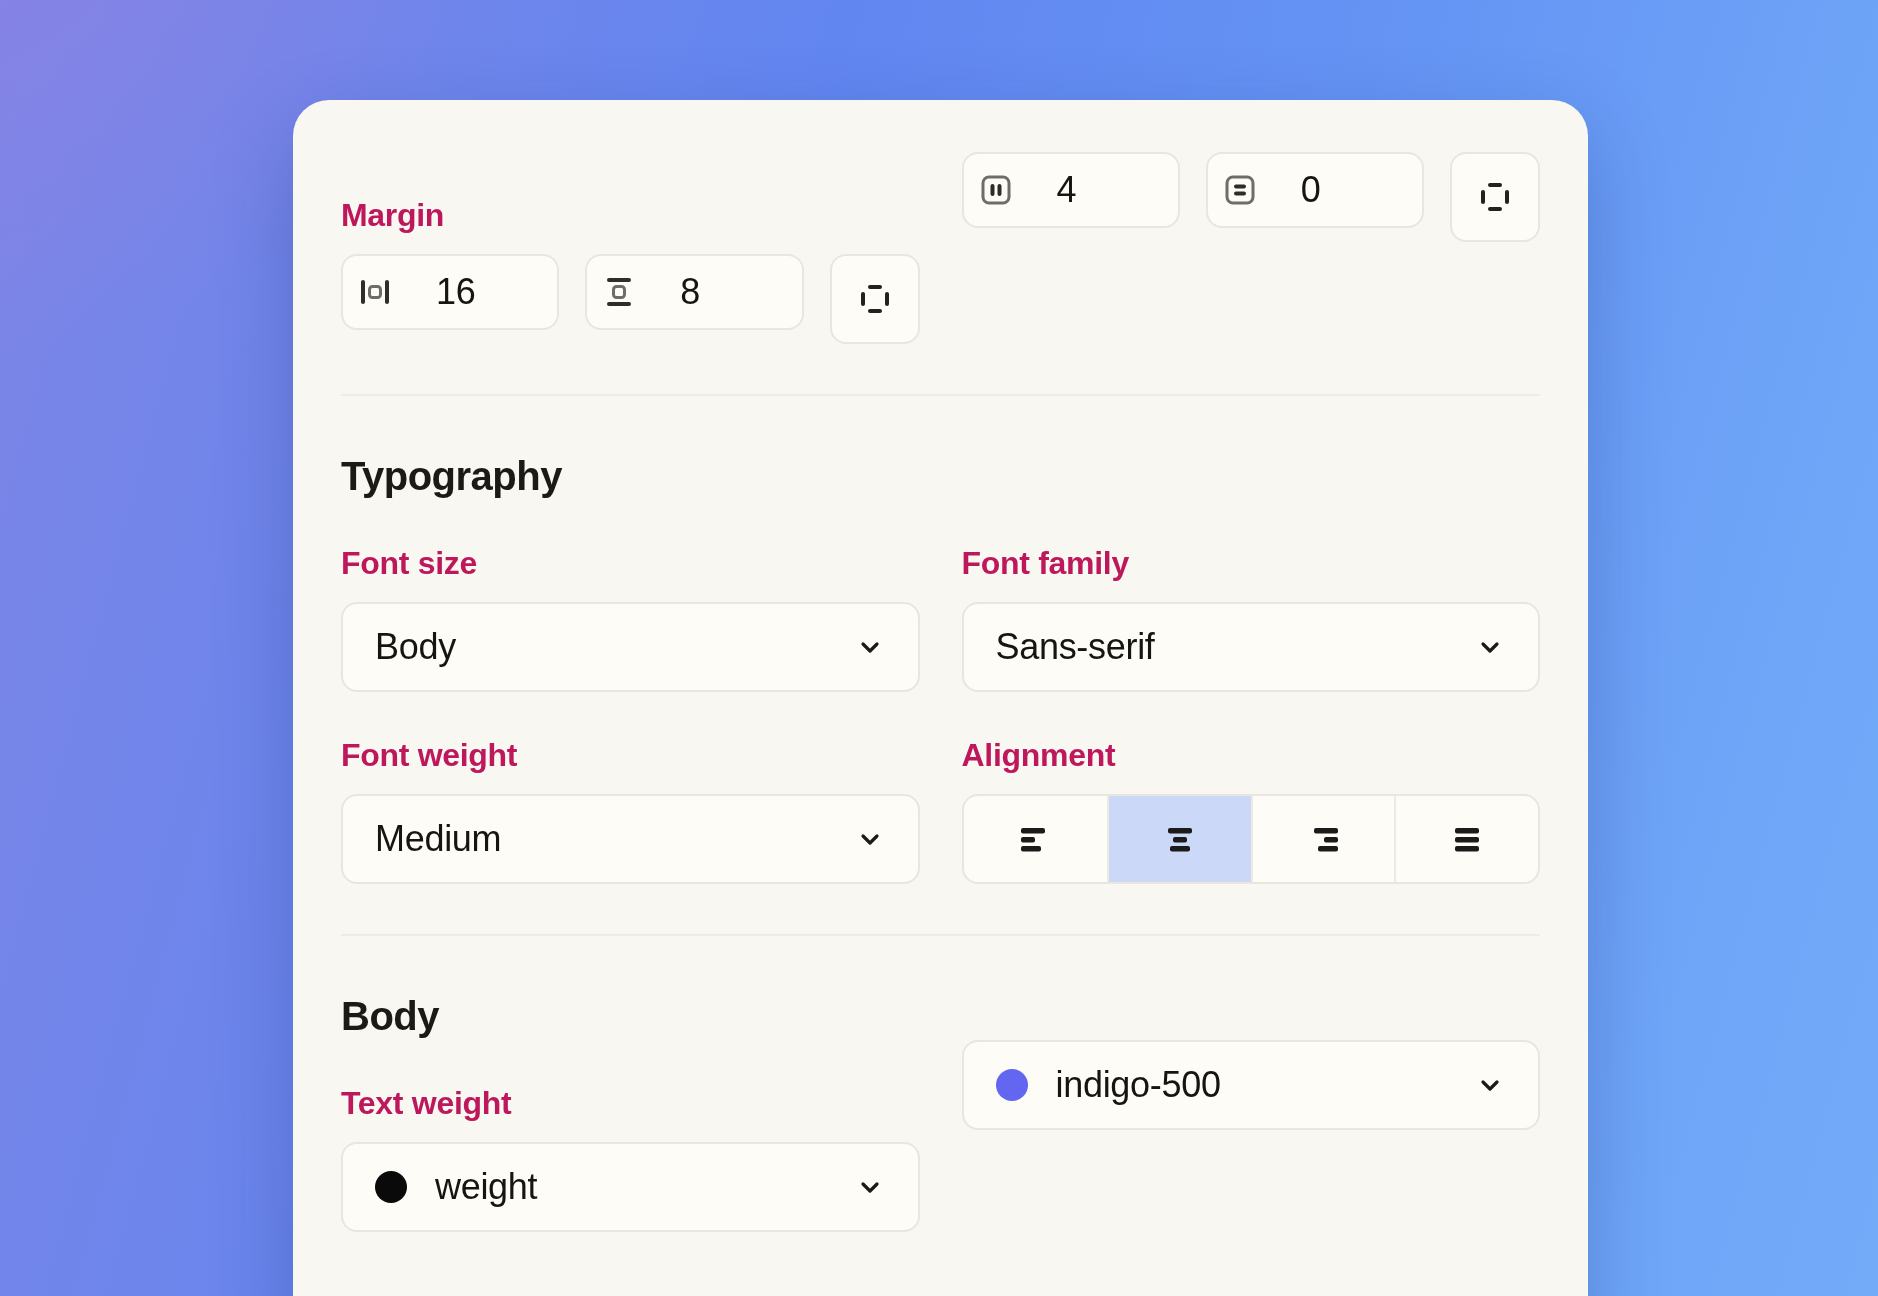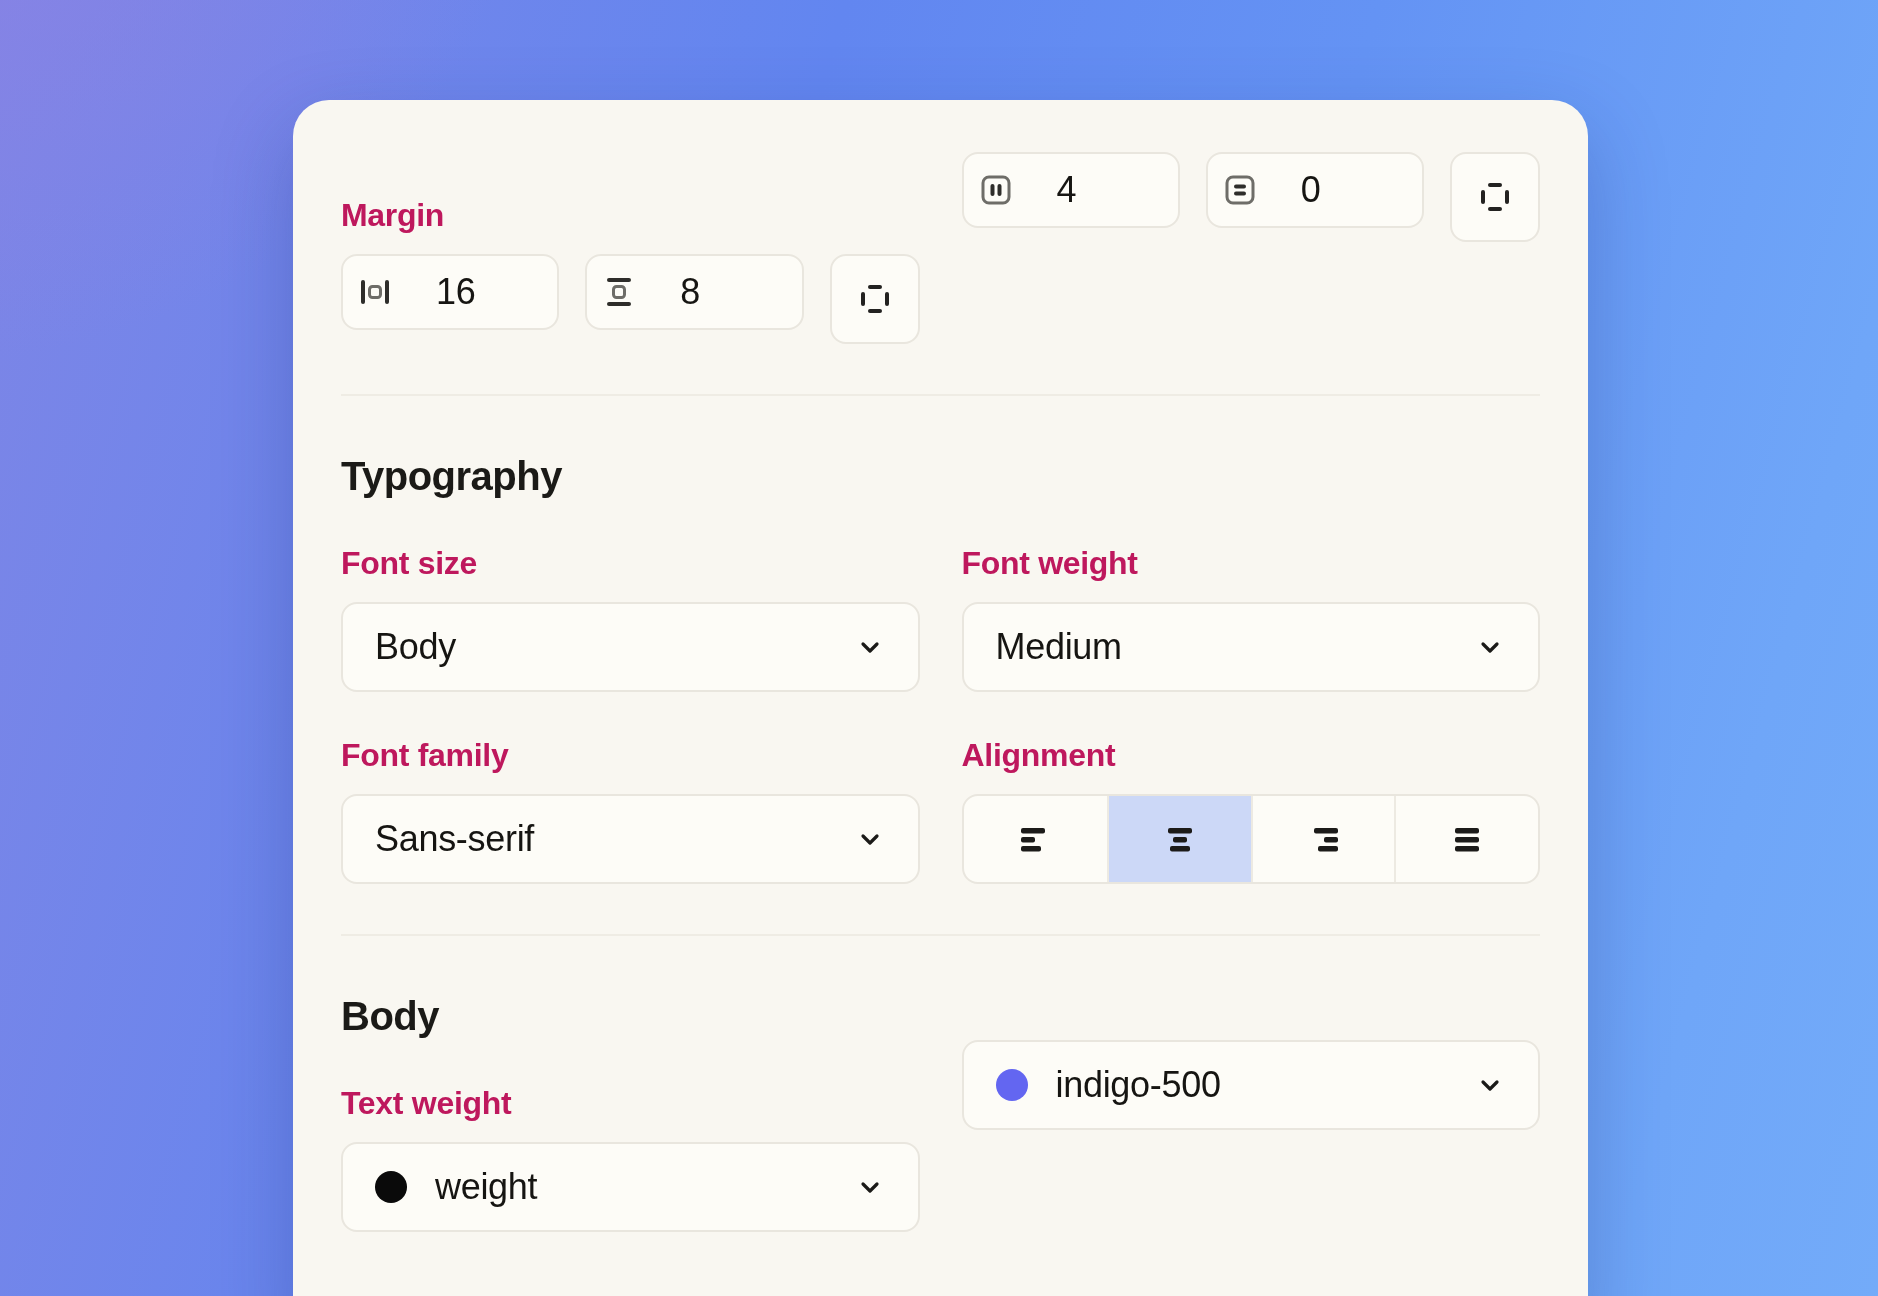--- a/index.html
+++ b/index.html
@@ -234,35 +234,35 @@
           <span class="dd-value">Body</span>
           <span class="icon">
             <svg width="32" height="32" viewBox="0 0 32 32" fill="none" stroke="#1b1a18" stroke-width="3.2" stroke-linecap="round" stroke-linejoin="round">
               <path d="M9 13 L16 20 L23 13"></path>
             </svg>
           </span>
         </div>
       </div>
 
       <div>
+        <div class="field-label">Font family</div>
+        <div class="dropdown">
+          <span class="dd-value">Sans-serif</span>
+          <span class="icon">
+            <svg width="32" height="32" viewBox="0 0 32 32" fill="none" stroke="#1b1a18" stroke-width="3.2" stroke-linecap="round" stroke-linejoin="round">
+              <path d="M9 13 L16 20 L23 13"></path>
+            </svg>
+          </span>
+        </div>
+      </div>
+
+      <div>
         <div class="field-label">Font weight</div>
         <div class="dropdown">
           <span class="dd-value">Medium</span>
-          <span class="icon">
-            <svg width="32" height="32" viewBox="0 0 32 32" fill="none" stroke="#1b1a18" stroke-width="3.2" stroke-linecap="round" stroke-linejoin="round">
-              <path d="M9 13 L16 20 L23 13"></path>
-            </svg>
-          </span>
-        </div>
-      </div>
-
-      <div>
-        <div class="field-label">Font family</div>
-        <div class="dropdown">
-          <span class="dd-value">Sans-serif</span>
           <span class="icon">
             <svg width="32" height="32" viewBox="0 0 32 32" fill="none" stroke="#1b1a18" stroke-width="3.2" stroke-linecap="round" stroke-linejoin="round">
               <path d="M9 13 L16 20 L23 13"></path>
             </svg>
           </span>
         </div>
       </div>
 
       <div>
         <div class="field-label">Alignment</div>

